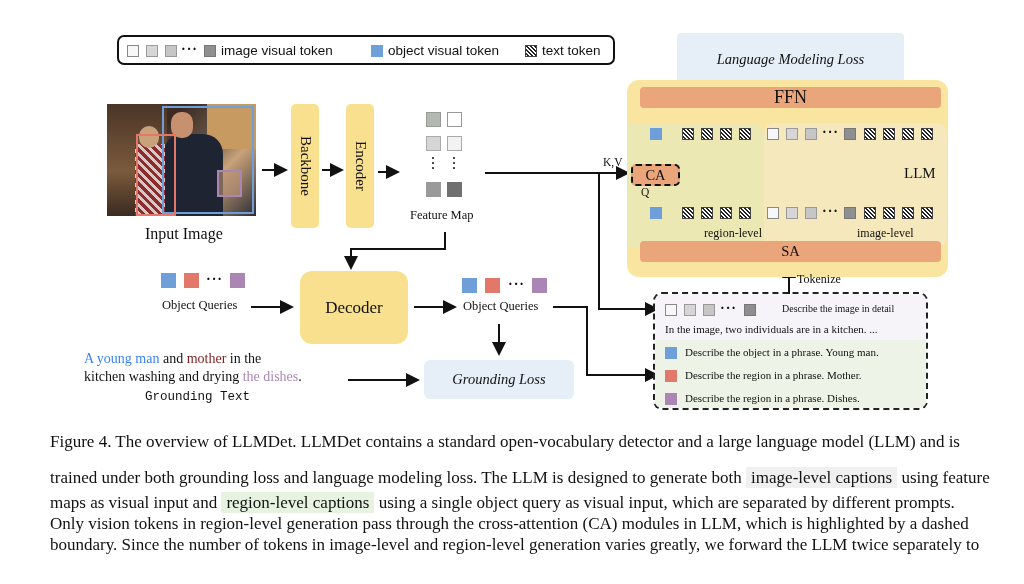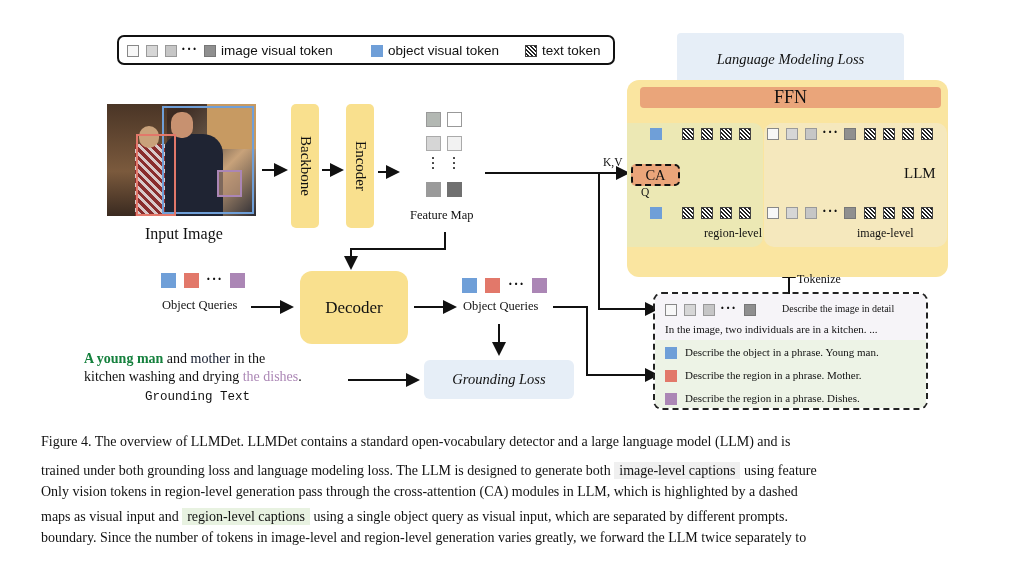--- a/index.html
+++ b/index.html
@@ -12,21 +12,21 @@
   .t-l1 { background:#d6d6d6; border:1px solid #9a9a9a; }
   .t-l2 { background:#c6c6c6; border:1px solid #999; }
   .t-dark { background:#8f8f8f; border:1px solid #777; }
   .t-blue { background:#6f9fd8; }
   .t-red { background:#e2786a; }
   .t-purple { background:#ab86b5; }
   .t-text { border:1px solid #444;
     background: repeating-linear-gradient(45deg, #fff 0px, #fff 1.4px, #222 1.4px, #222 2.8px); }
   .dots { position:absolute; font-size:14px; font-weight:bold; letter-spacing:1px; line-height:12px; }
   .lbl { position:absolute; font-size:12px; white-space:nowrap; }
-  .caption { position:absolute; left:41px; width:955px; font-size:14px; line-height:21px; text-align:justify; }
+  .caption { position:absolute; left:50px; width:955px; font-size:17px; line-height:21px; text-align:justify; }
   .cap-line { display:block; white-space:nowrap; }
   .hl-img { background:#f0f0f0; padding:1px 5px; }
   .hl-reg { background:#e8f2e1; padding:1px 5px; }
 </style>
 </head>
 <body>
 
 <svg class="abs" style="left:0;top:0" width="1024" height="584">
   <defs>
     <marker id="ah" markerWidth="7" markerHeight="7" refX="6" refY="3.5" orient="auto">
@@ -135,39 +135,42 @@
 <div class="tok t-red" style="left:485px;top:278px;width:15px;height:15px;"></div>
 <div class="dots" style="left:508px;top:279px;">···</div>
 <div class="tok t-purple" style="left:532px;top:278px;width:15px;height:15px;"></div>
 <div class="lbl" style="left:463px;top:299px;font-size:12.5px;">Object Queries</div>
 
 <div class="abs" style="left:424px;top:360px;width:150px;height:39px;background:#e6eef7;border-radius:6px;display:flex;align-items:center;justify-content:center;">
   <span style="font-size:14.5px;font-style:italic;">Grounding Loss</span>
 </div>
 
 <div class="abs" style="left:84px;top:350px;font-size:14px;line-height:18px;white-space:nowrap;">
-  <span style="color:#15803d;font-weight:bold;">A young man</span><span> and </span><span style="color:#0f172a;">mother</span><span> in the</span><br>
+  <span style="color:#3b82f6;">A young man</span><span> and </span><span style="color:#7f1d1d;">mother</span><span> in the</span><br>
   <span>kitchen washing and drying </span><span style="color:#ab86b5;">the dishes</span><span>.</span>
 </div>
 <div class="lbl" style="left:145px;top:390px;font-size:12.5px;font-family:Liberation Mono, monospace;">Grounding Text</div>
 
 <div class="abs" style="left:677px;top:33px;width:227px;height:52px;background:#e6eef7;border-radius:4px;display:flex;align-items:center;justify-content:center;">
   <span style="font-size:14.5px;font-style:italic;">Language Modeling Loss</span>
 </div>
 
 <div class="abs" style="left:627px;top:80px;width:321px;height:197px;background:#fae5a0;border-radius:12px;">
 
   <div class="abs" style="left:13px;top:7px;width:301px;height:21px;background:#eaa57a;border-radius:4px;display:flex;align-items:center;justify-content:center;">
     <span style="font-size:18px;">FFN</span>
   </div>
 
   <div class="abs" style="left:0;top:43px;width:136px;height:124px;background:#ece8b4;border-radius:0 10px 10px 0;"></div>
 
   <div class="abs" style="left:137px;top:43px;width:183px;height:124px;background:#f5e8bd;border-radius:10px;"></div>
 
+  <div class="abs" style="left:13px;top:161px;width:301px;height:21px;background:#eaa57a;border-radius:4px;display:flex;align-items:center;justify-content:center;">
+    <span style="font-size:14.5px;">SA</span>
+  </div>
 </div>
 
 <div class="tok t-blue" style="left:650px;top:128px;"></div>
 <div class="tok t-text" style="left:682px;top:128px;"></div>
 <div class="tok t-text" style="left:701px;top:128px;"></div>
 <div class="tok t-text" style="left:720px;top:128px;"></div>
 <div class="tok t-text" style="left:739px;top:128px;"></div>
 
 <div class="tok t-white" style="left:767px;top:128px;"></div>
 <div class="tok t-l1" style="left:786px;top:128px;"></div>
@@ -220,17 +223,17 @@
   <div class="tok t-blue" style="left:10px;top:53px;"></div>
   <div class="lbl" style="left:30px;top:52px;font-size:11px;">Describe the object in a phrase. Young man.</div>
   <div class="tok t-red" style="left:10px;top:76px;"></div>
   <div class="lbl" style="left:30px;top:75px;font-size:11px;">Describe the region in a phrase. Mother.</div>
   <div class="tok t-purple" style="left:10px;top:99px;"></div>
   <div class="lbl" style="left:30px;top:98px;font-size:11px;">Describe the region in a phrase. Dishes.</div>
 </div>
 
 <div class="caption" style="top:431px;">
   <span class="cap-line">Figure 4.  The overview of LLMDet.  LLMDet contains a standard open-vocabulary detector and a large language model (LLM) and is</span>
-  <span class="cap-line" style="margin-top:8px;"><span>trained under both grounding loss and language modeling loss. The LLM is designed to generate both </span><span class="hl-img">image-level captions</span><span> using feature</span></span>
+  <span class="cap-line" style="margin-top:15px;"><span>trained under both grounding loss and language modeling loss. The LLM is designed to generate both </span><span class="hl-img">image-level captions</span><span> using feature</span></span>
+  <span class="cap-line" style="margin-top:4px;"><span>maps as visual input and </span><span class="hl-reg">region-level captions</span><span> using a single object query as visual input, which are separated by different prompts.</span></span>
   <span class="cap-line">Only vision tokens in region-level generation pass through the cross-attention (CA) modules in LLM, which is highlighted by a dashed</span>
-  <span class="cap-line" style="margin-top:4px;"><span>maps as visual input and </span><span class="hl-reg">region-level captions</span><span> using a single object query as visual input, which are separated by different prompts.</span></span>
   <span class="cap-line">boundary. Since the number of tokens in image-level and region-level generation varies greatly, we forward the LLM twice separately to</span>
 </div>
 
 </body></html>

